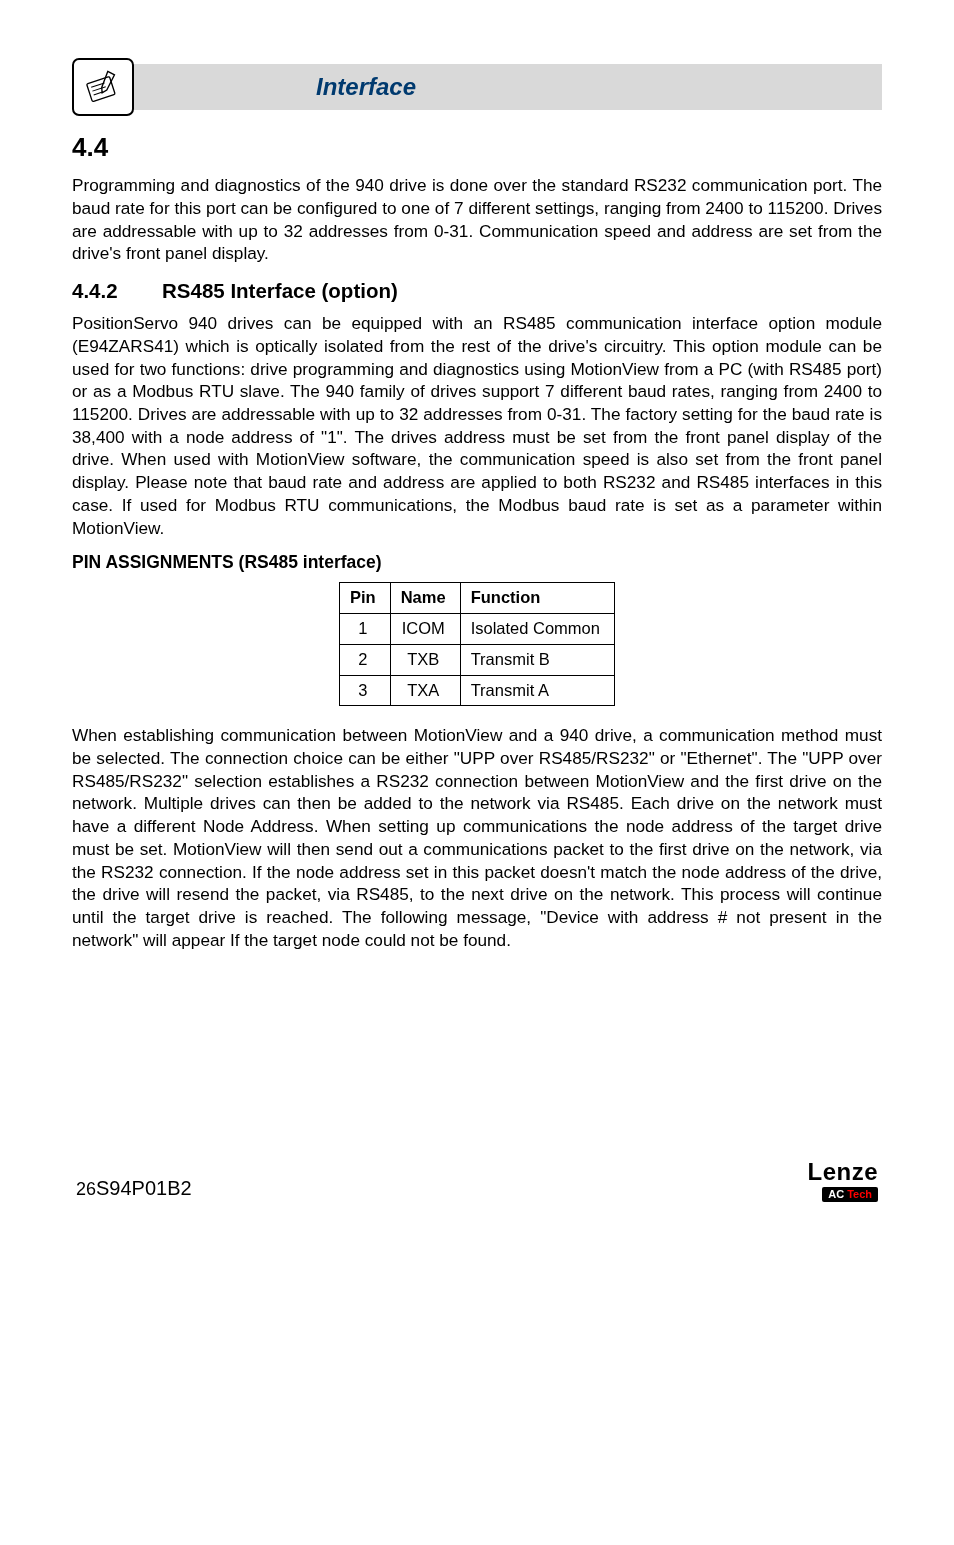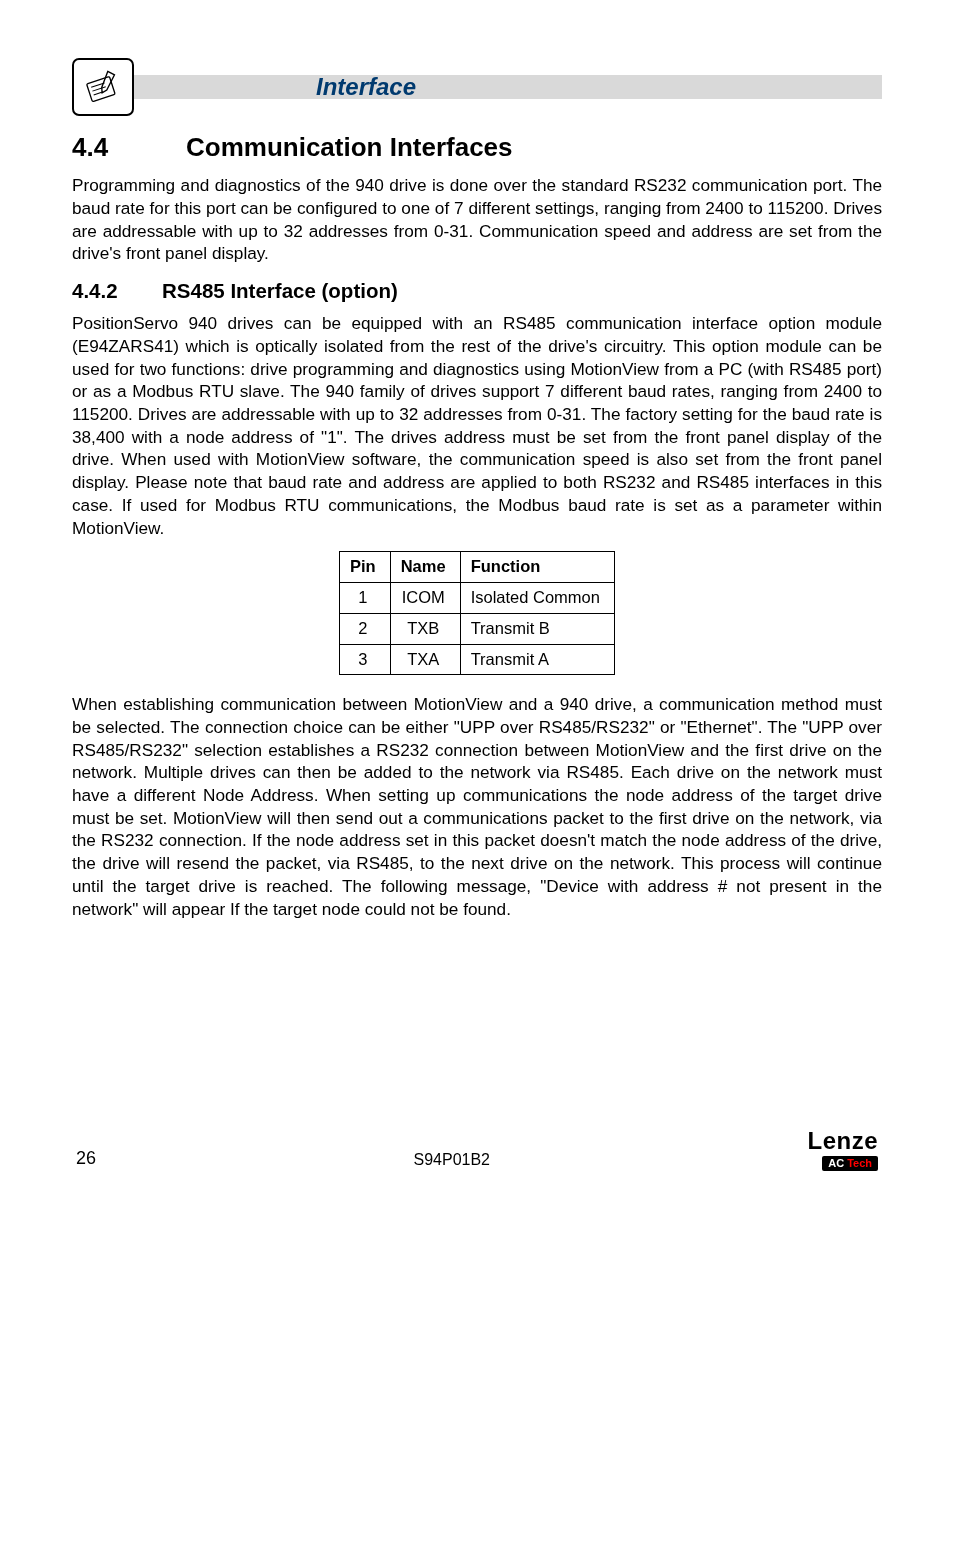--- a/index.html
+++ b/index.html
@@ -34,21 +34,21 @@
     z-index:2;
   }
   .doc-icon {
     width: 40px;
     height: 40px;
     position: relative;
   }
   .banner {
     flex: 1;
     background: #d9d9d9;
-    height: 24px;
+    height: 46px;
     margin-left: -230px;
     padding-left: 244px;
     display: flex;
     align-items: center;
     z-index:1;
   }
   .banner-title {
     font-size: 24px;
     font-weight: bold;
     font-style: italic;
@@ -89,21 +89,21 @@
   table.pins th { font-weight: bold; }
   table.pins td.center, table.pins th.center { text-align: center; }
   .footer {
     display: flex;
     align-items: flex-end;
     justify-content: space-between;
     margin-top: 210px;
     padding: 0 4px;
   }
   .pgnum { font-size: 18px; margin-top: 6px; }
-  .doccode { font-size: 16px; text-align:center; flex:1; }
+  .doccode { font-size: 20px; text-align:left; flex:1; }
   .logo {
     text-align: right;
     line-height: 0.95;
   }
   .logo .lenze {
     font-size: 24px;
     font-weight: bold;
     letter-spacing: 0.5px;
   }
   .logo .blackbox {
@@ -136,31 +136,31 @@
         </g>
       </svg>
     </div>
     <div class="banner">
       <span class="banner-title">Interface</span>
     </div>
   </div>
 
   <h1 class="sec">
     <span class="num">4.4</span>
-    <span>Communication Interfaces</span>
   </h1>
 
   <p>Programming and diagnostics of the 940 drive is done over the standard RS232 communication port. The baud rate for this port can be configured to one of 7 different settings, ranging from 2400 to 115200. Drives are addressable with up to 32 addresses from 0-31. Communication speed and address are set from the drive's front panel display.</p>
 
   <h2 class="sub">
     <span class="num">4.4.2</span>
     <span>RS485 Interface (option)</span>
   </h2>
   <p>PositionServo 940 drives can be equipped with an RS485 communication interface option module (E94ZARS41) which is optically isolated from the rest of the drive's circuitry. This option module can be used for two functions: drive programming and diagnostics using MotionView from a PC (with RS485 port) or as a Modbus RTU slave. The 940 family of drives support 7 different baud rates, ranging from 2400 to 115200. Drives are addressable with up to 32 addresses from 0-31. The factory setting for the baud rate is 38,400 with a node address of "1". The drives address must be set from the front panel display of the drive. When used with MotionView software, the communication speed is also set from the front panel display. Please note that baud rate and address are applied to both RS232 and RS485 interfaces in this case. If used for Modbus RTU communications, the Modbus baud rate is set as a parameter within MotionView.</p>
 
+  <div class="table-title">PIN ASSIGNMENTS (RS485 interface)</div>
 
   <table class="pins">
     <tbody>
         <tr>
       <th class="center">Pin</th>
       <th class="center">Name</th>
       <th>Function</th>
     </tr>
     <tr>
       <td class="center">1</td>

